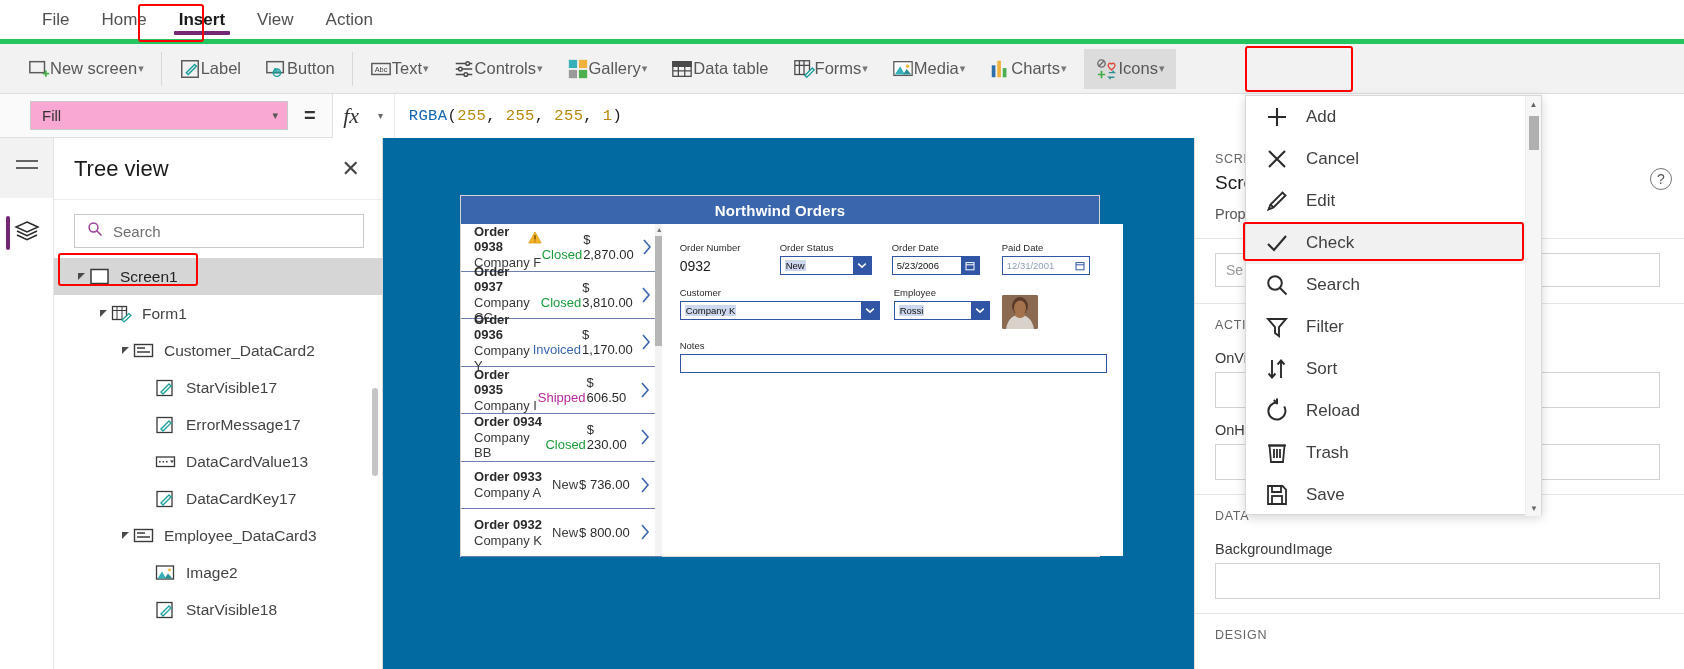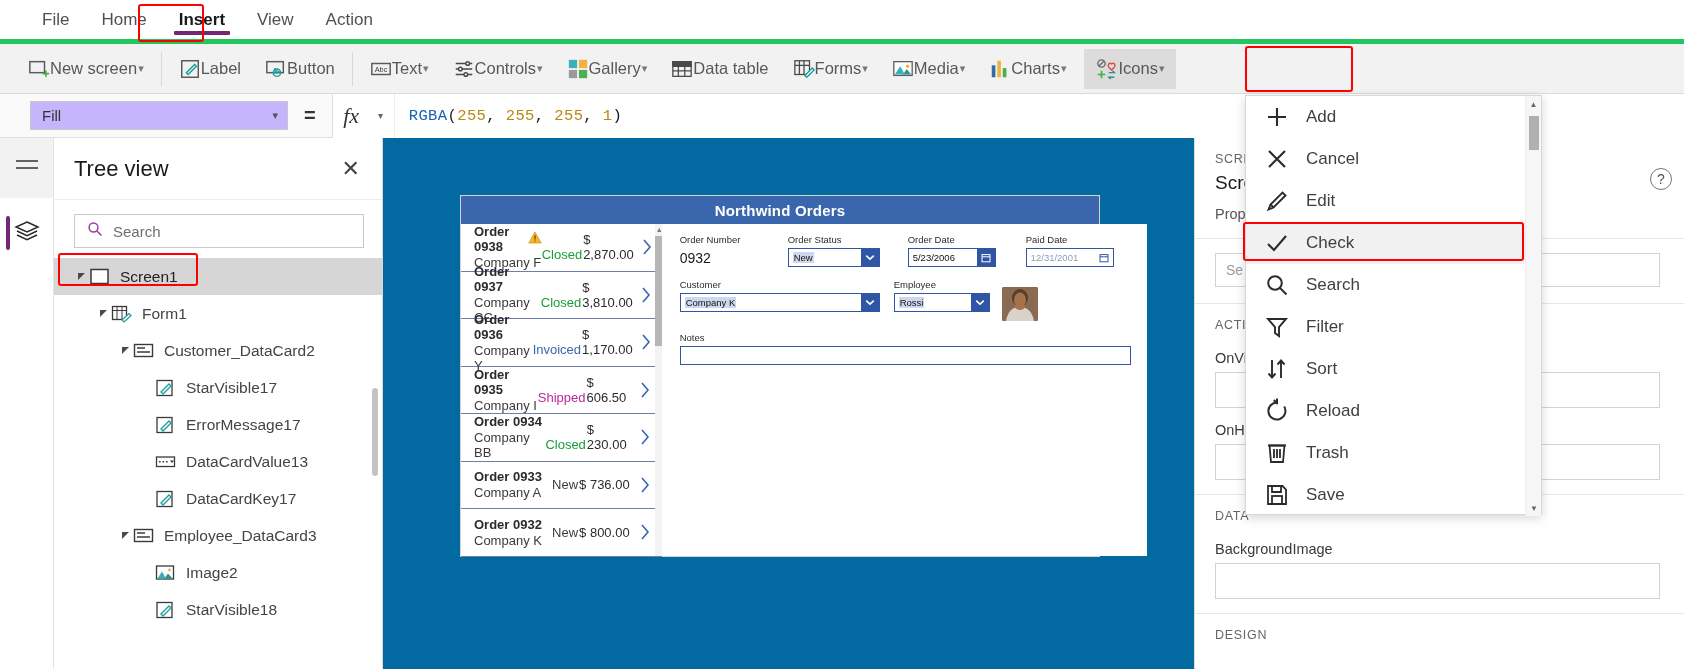--- a/index.html
+++ b/index.html
@@ -49,21 +49,21 @@
   .rb-btn.selected { background:#dcdcdc; }
 
   
   .fxbar {
     position:absolute; left:0; top:94px; width:1684px; height:44px;
     background:#fafafa; border-bottom:1px solid #e0e0e0;
     display:flex; align-items:center;
   }
   .prop-select {
     margin-left:30px; width:258px; height:29px;
-    border:1px solid #c8c8c8; background:#c4b5fd;
+    border:1px solid #c8c8c8; background:#f9a8d4;
     display:flex; align-items:center; justify-content:space-between;
     padding:0 9px 0 11px; font-size:15px; color:#333;
   }
   .prop-select .chev { font-size:11px; color:#555; }
   .eq { margin:0 16px; font-size:20px; font-weight:bold; color:#333; }
   .fx-box {
     flex:1; height:44px; background:#fff; border-left:1px solid #e0e0e0;
     display:flex; align-items:center;
   }
   .fx-glyph {
@@ -703,21 +703,21 @@
               </div>
           </div>
 
           <div class="g-scroll">
             <div class="g-arrow-up">▲</div>
             <div class="g-thumb"></div>
           </div>
         </div>
 
         <div class="detail">
-          <div class="fld-row" style="gap:8px;">
+          <div class="fld-row" style="gap:0;margin-top:8px;">
             <div class="fld" style="width:100px;">
               <div class="fld-label">Order Number</div>
               <div class="val-plain">0932</div>
             </div>
             <div class="fld" style="width:112px;">
               <div class="fld-label">Order Status</div>
               <div class="ctl" style="width:92px;">
                 <span class="sel-text">New</span>
                 <span class="ctl-drop">
                     <svg width="10" height="7" viewBox="0 0 10 7" fill="none" stroke="#fff" stroke-width="1.6">

